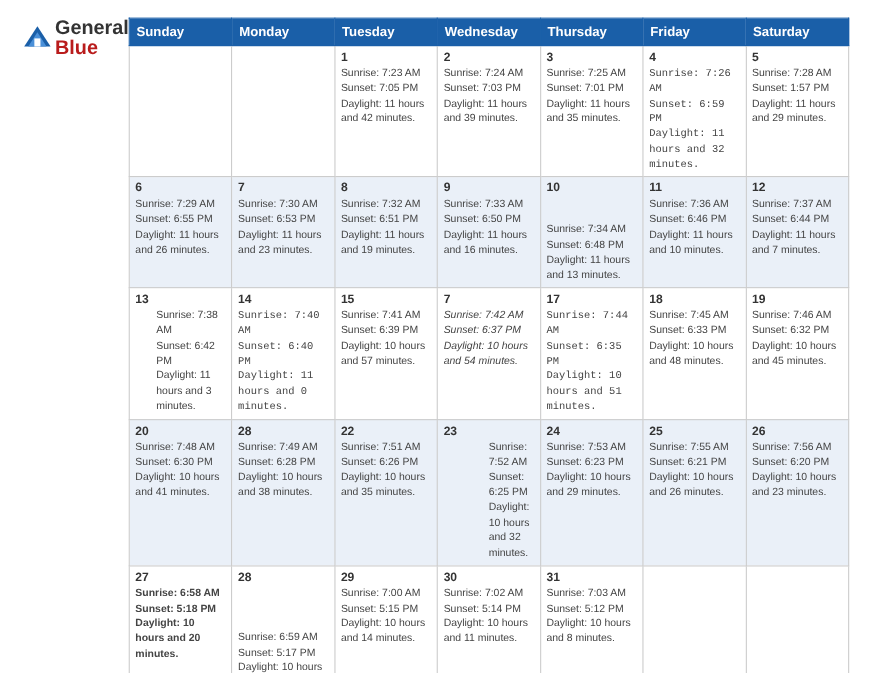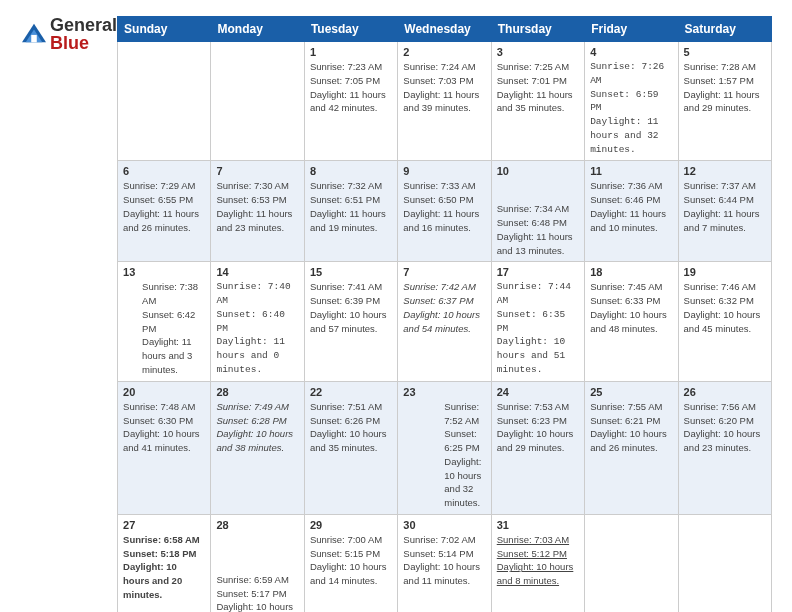--- a/index.html
+++ b/index.html
@@ -251,21 +251,21 @@
         </tr>
         <tr class="row-alt">
           <td>
             <span class="day-num">20</span>
             <div class="day-info" style="white-space: pre-line;">Sunrise: 7:48 AM
 Sunset: 6:30 PM
 Daylight: 10 hours and 41 minutes.</div>
           </td>
           <td>
             <span class="day-num">28</span>
-            <div class="day-info" style="white-space: pre-line; font-style: italic;">Sunrise: 7:49 AM
+            <div class="day-info" style="white-space: pre-line;">Sunrise: 7:49 AM
 Sunset: 6:28 PM
 Daylight: 10 hours and 38 minutes.</div>
           </td>
           <td>
             <span class="day-num">22</span>
             <div class="day-info" style="white-space: pre-line;">Sunrise: 7:51 AM
 Sunset: 6:26 PM
 Daylight: 10 hours and 35 minutes.</div>
           </td>
           <td>
@@ -313,21 +313,21 @@
 Daylight: 10 hours and 14 minutes.</div>
           </td>
           <td>
             <span class="day-num">30</span>
             <div class="day-info" style="white-space: pre-line;">Sunrise: 7:02 AM
 Sunset: 5:14 PM
 Daylight: 10 hours and 11 minutes.</div>
           </td>
           <td>
             <span class="day-num">31</span>
-            <div class="day-info" style="white-space: pre-line; text-decoration: underline;">Sunrise: 7:03 AM
+            <div class="day-info" style="white-space: pre-line;">Sunrise: 7:03 AM
 Sunset: 5:12 PM
 Daylight: 10 hours and 8 minutes.</div>
           </td>
           <td class="empty"></td>
           <td class="empty"></td>
         </tr>
       </tbody>
   </table>
 </div>
 

